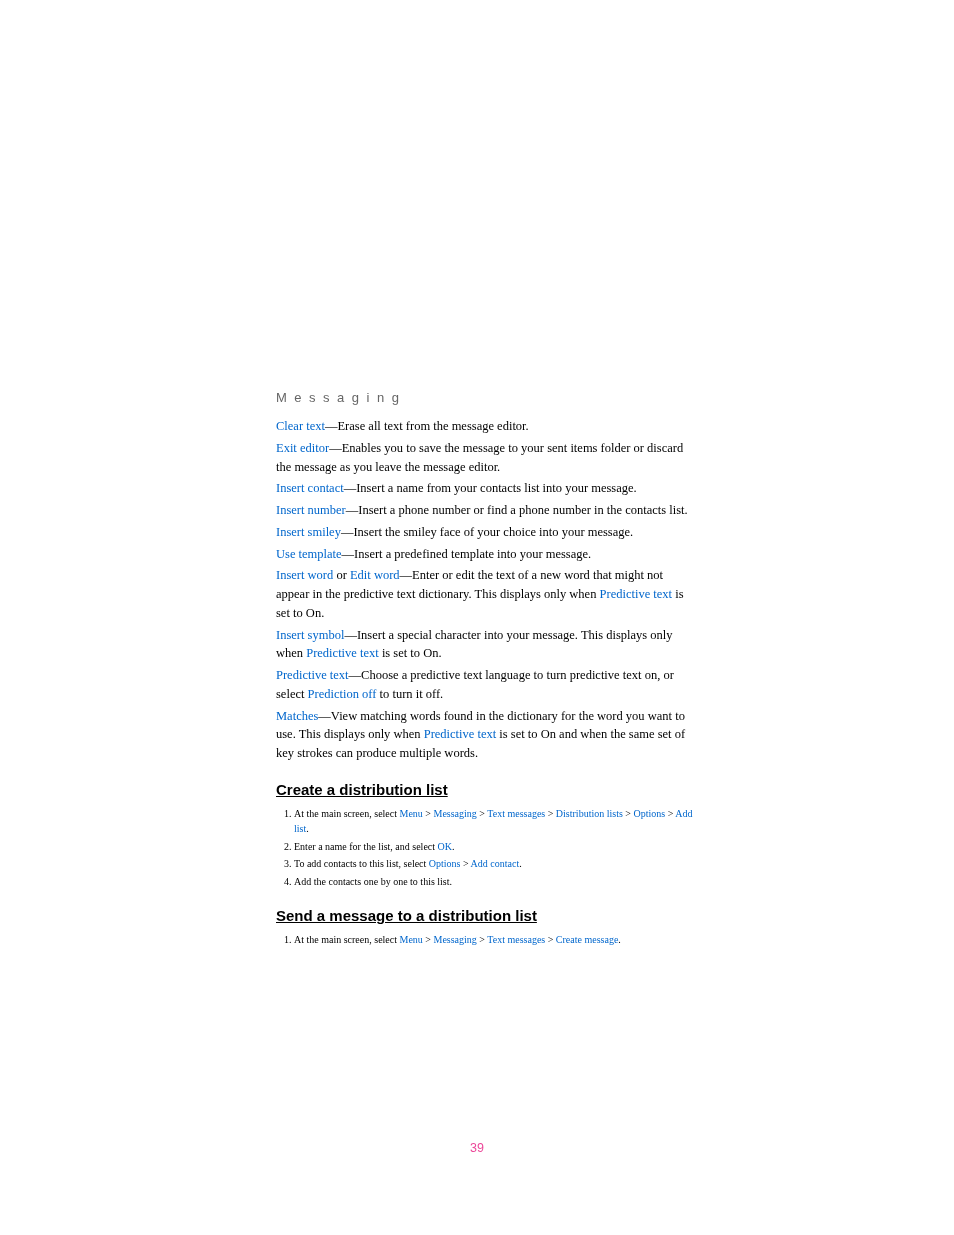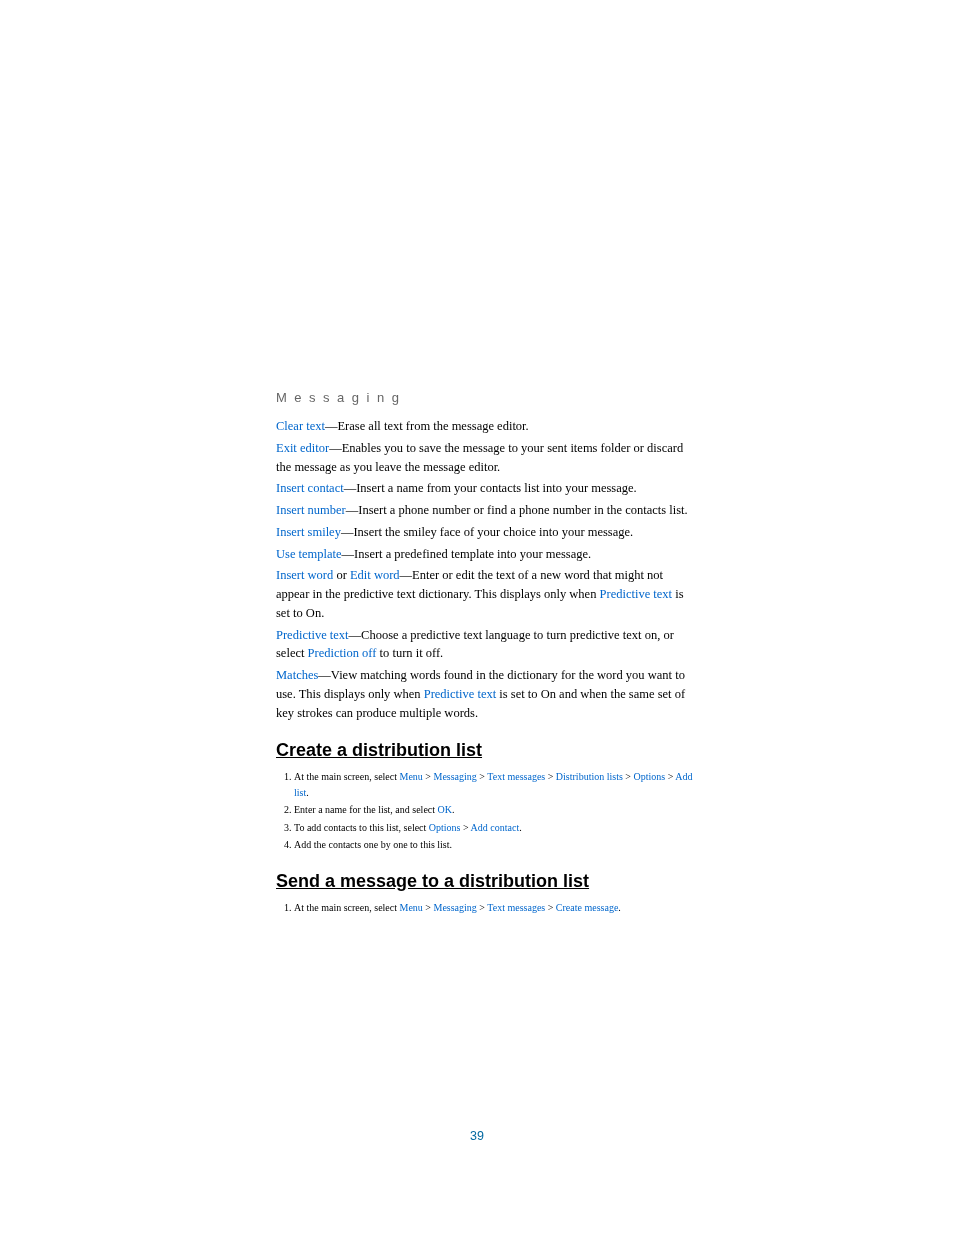--- a/index.html
+++ b/index.html
@@ -45,21 +45,21 @@
       line-height: 1.5;
       margin-bottom: 4px;
     }
 
     .link {
       color: #0066cc;
       text-decoration: none;
     }
 
     .h2-heading {
-      font-size: 18px;
+      font-size: 15px;
       font-weight: bold;
       text-decoration: underline;
       margin-top: 18px;
       margin-bottom: 8px;
       color: #000;
       font-family: Arial, sans-serif;
     }
 
     ol {
       margin-left: 18px;
@@ -67,25 +67,25 @@
     }
 
     ol li {
       font-size: 10px;
       line-height: 1.55;
       margin-bottom: 2px;
     }
 
     .page-number {
       position: absolute;
-      bottom: 92px;
+      bottom: 80px;
       left: 50%;
       transform: translateX(-50%);
       font-size: 12.5px;
-      color: #0369a1;
+      color: #ec4899;
       font-family: Arial, sans-serif;
     }
 
     .paragraph-block {
       margin-bottom: 3px;
     }
   </style>
 </head>
 <body>
 
@@ -115,20 +115,23 @@
     </div>
 
     <div class="paragraph-block">
       <span class="body-text"><a class="link">Use template</a><span>—Insert a predefined template into your message.</span></span>
     </div>
 
     <div class="paragraph-block">
       <span class="body-text"><a class="link">Insert word</a><span> or </span><a class="link">Edit word</a><span>—Enter or edit the text of a new word that might not appear in the predictive text dictionary. This displays only when </span><a class="link">Predictive text</a><span> is set to On.</span></span>
     </div>
 
+    <div class="paragraph-block">
+      <span class="body-text"><a class="link">Insert symbol</a><span>—Insert a special character into your message. This displays only when </span><a class="link">Predictive text</a><span> is set to On.</span></span>
+    </div>
 
     <div class="paragraph-block">
       <span class="body-text"><a class="link">Predictive text</a><span>—Choose a predictive text language to turn predictive text on, or select </span><a class="link">Prediction off</a><span> to turn it off.</span></span>
     </div>
 
     <div class="paragraph-block">
       <span class="body-text"><a class="link">Matches</a><span>—View matching words found in the dictionary for the word you want to use. This displays only when </span><a class="link">Predictive text</a><span> is set to On and when the same set of key strokes can produce multiple words.</span></span>
     </div>
 
     <div class="h2-heading">Create a distribution list</div>

